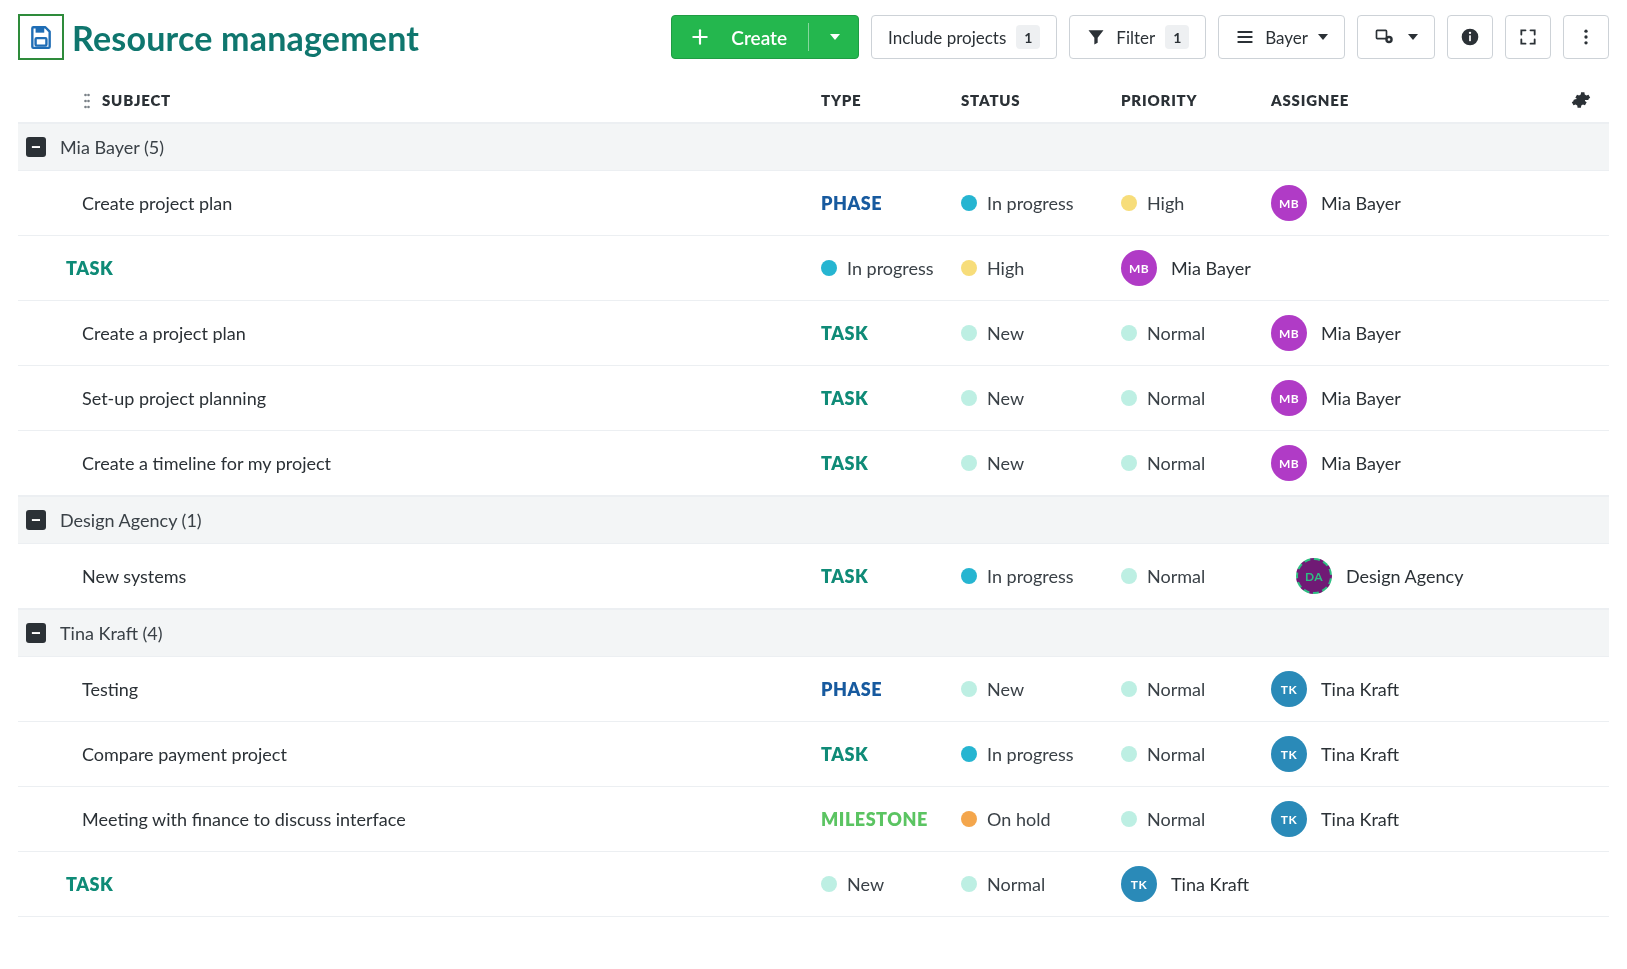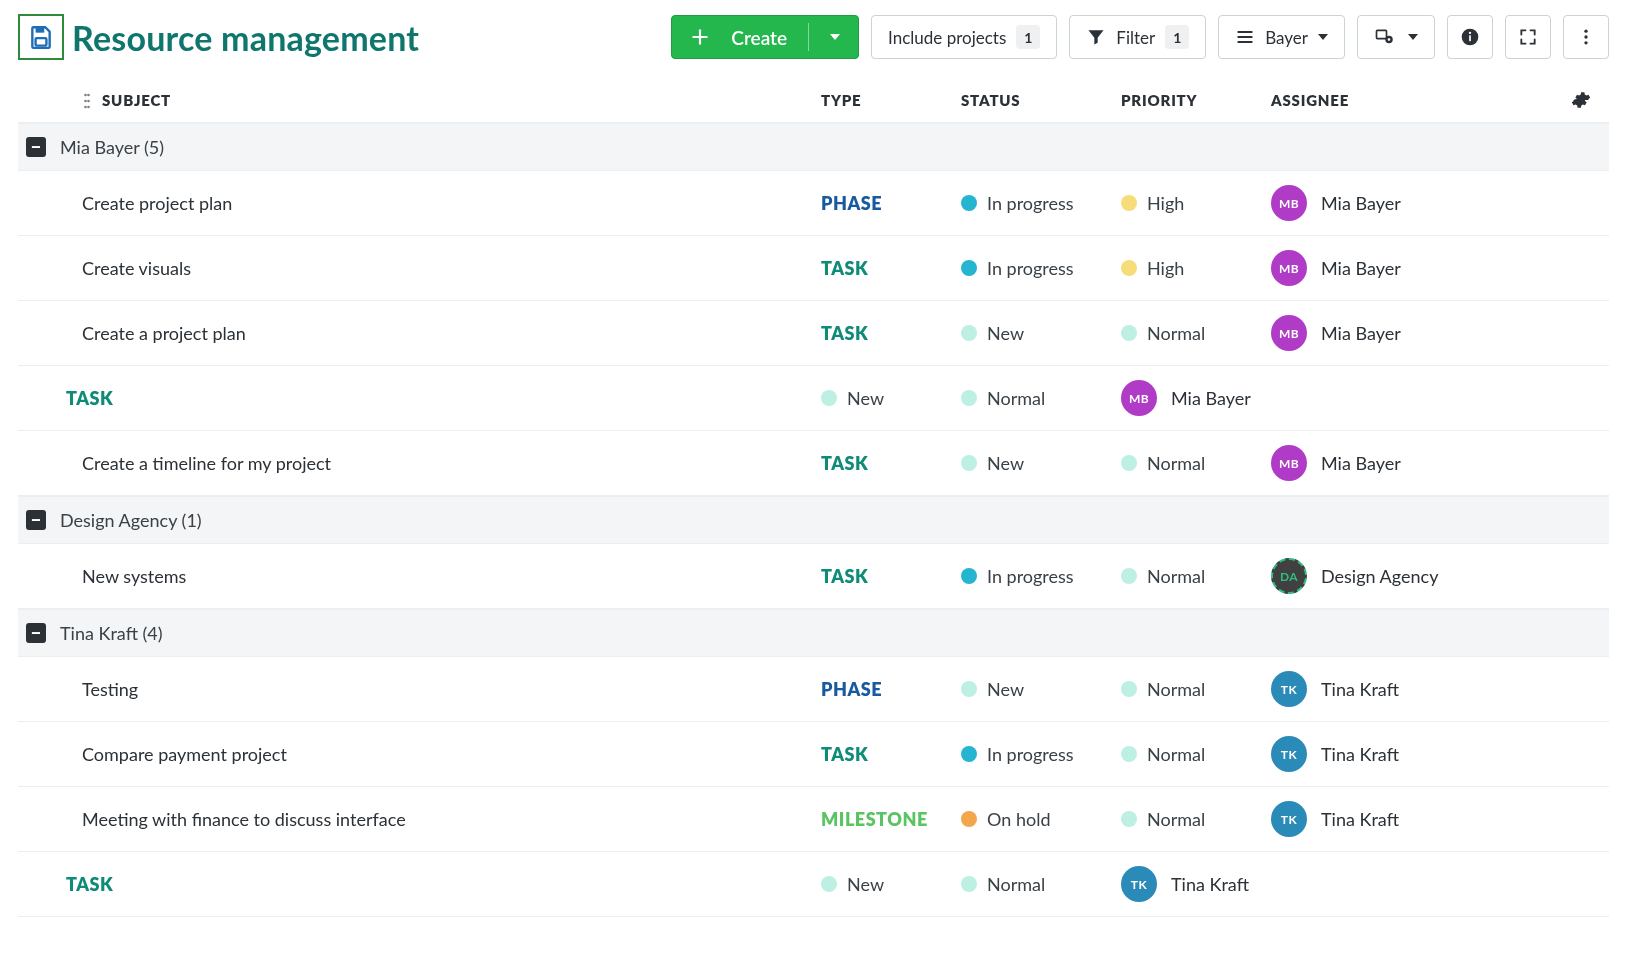--- a/index.html
+++ b/index.html
@@ -152,22 +152,23 @@
   .cell.status,.cell.priority{display:flex;align-items:center;gap:10px;color:#3a4147;}
   .dot{width:16px;height:16px;border-radius:50%;flex:0 0 auto;}
 
   .cell.assignee{display:flex;align-items:center;gap:14px;color:#2b3136;}
   .avatar{
     width:36px;height:36px;border-radius:50%;
     display:flex;align-items:center;justify-content:center;
     color:#fff;font-size:12px;font-weight:700;letter-spacing:.5px;flex:0 0 auto;
   }
   .avatar.dashed{
-    background:#404040;color:var(--avatar-da);
+    background:#701a75;color:var(--avatar-da);
     border:2px dashed var(--avatar-da);
+    margin-left:25px;
   }
 
   .gear-icon svg, .info-icon svg, .funnel-icon svg, .bars-icon svg, .expand-icon svg, .kebab-icon svg, .card-icon svg{
     width:20px;height:20px;display:block;
   }
   .plus-icon svg{width:20px;height:20px;display:block;}
 
 </style>
 </head>
 <body>
@@ -323,21 +324,20 @@
           <span>High</span>
         </div>
         <div class="cell assignee">
           <span class="avatar" style="background: rgb(176, 59, 198);">MB</span>
           <span>Mia Bayer</span>
         </div>
         <div></div>
       </div>
       <div class="row">
         <div></div>
-        <div class="cell subject">Create visuals</div>
         <div class="cell type type-TASK">TASK</div>
         <div class="cell status">
           <span class="dot" style="background: rgb(38, 181, 209);"></span>
           <span>In progress</span>
         </div>
         <div class="cell priority">
           <span class="dot" style="background: rgb(247, 221, 122);"></span>
           <span>High</span>
         </div>
         <div class="cell assignee">
@@ -359,20 +359,21 @@
           <span>Normal</span>
         </div>
         <div class="cell assignee">
           <span class="avatar" style="background: rgb(176, 59, 198);">MB</span>
           <span>Mia Bayer</span>
         </div>
         <div></div>
       </div>
       <div class="row">
         <div></div>
+        <div class="cell subject">Set-up project planning</div>
         <div class="cell type type-TASK">TASK</div>
         <div class="cell status">
           <span class="dot" style="background: rgb(189, 239, 227);"></span>
           <span>New</span>
         </div>
         <div class="cell priority">
           <span class="dot" style="background: rgb(189, 239, 227);"></span>
           <span>Normal</span>
         </div>
         <div class="cell assignee">

